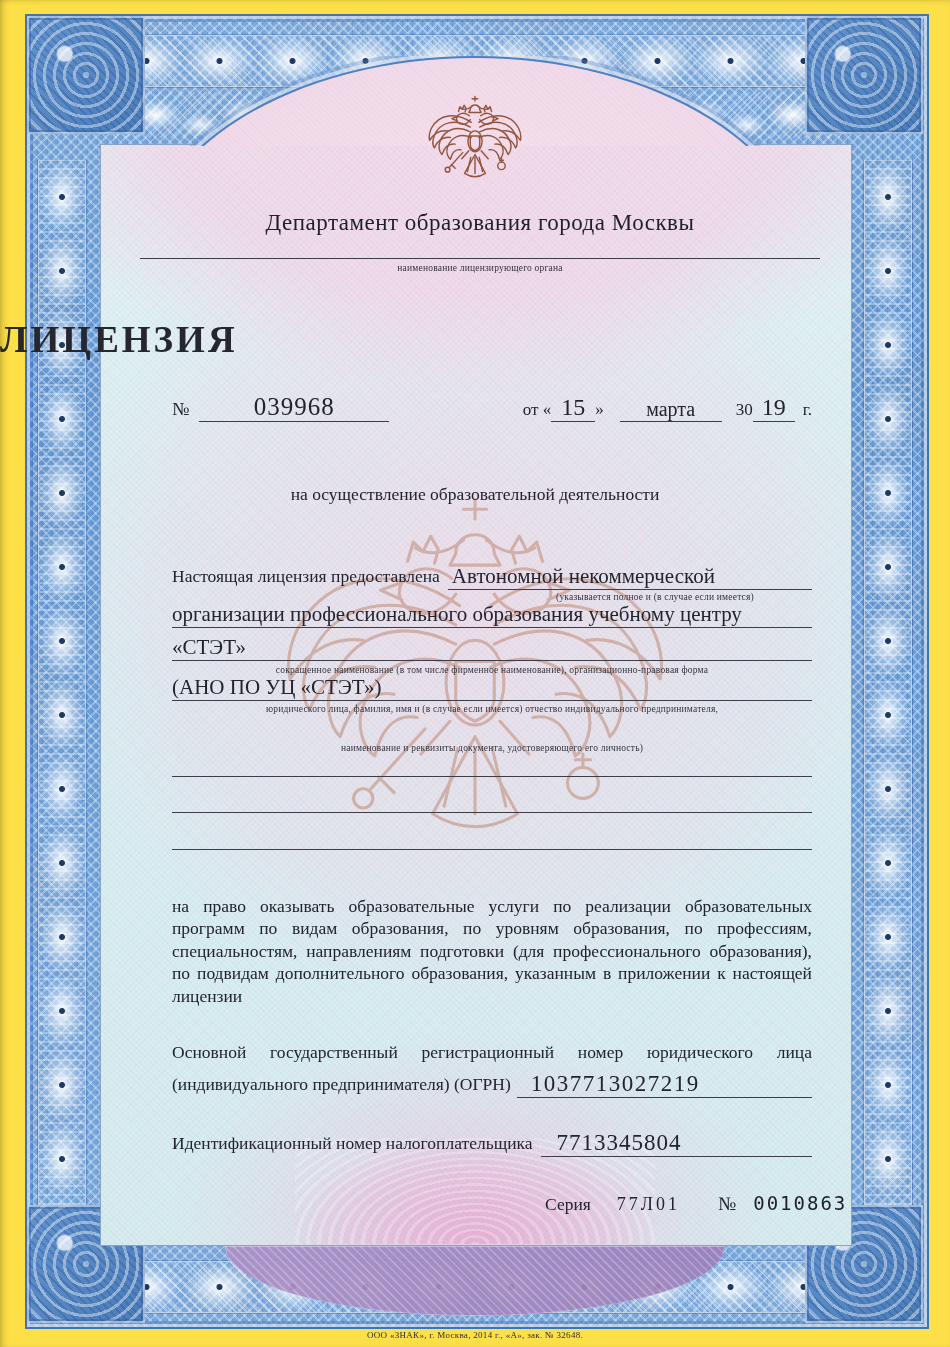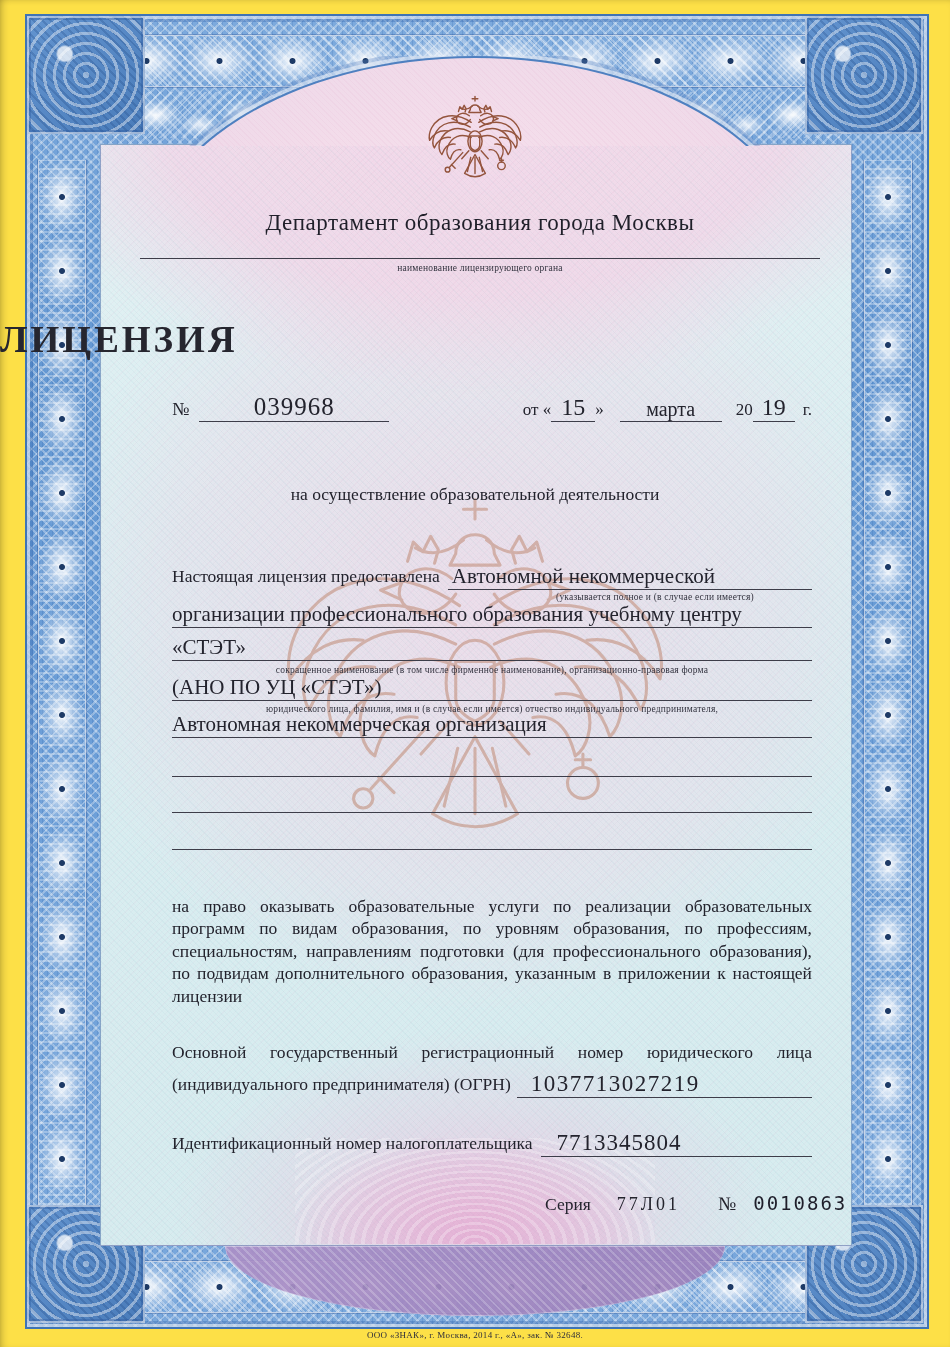--- a/index.html
+++ b/index.html
@@ -221,21 +221,21 @@
   <div class="txt row num-row">
     <div class="num-left">
       <span class="num-label">№</span>
       <span class="num-value uline">039968</span>
     </div>
     <div class="date-right">
       <span class="d-small">от «</span>
       <span class="d-day uline">15</span>
       <span class="d-small">»</span>
       <span class="d-month uline">марта</span>
-      <span class="d-small" style="margin-left:14px">20</span>
+      <span class="d-small" style="margin-left:14px">30</span>
       <span class="d-year uline">19</span>
       <span class="d-small" style="margin-left:8px">г.</span>
     </div>
   </div>
 
   <div class="txt subtitle">на осуществление образовательной деятельности</div>
 
   <div class="txt row fl granted">
     <span class="lbl">Настоящая лицензия предоставлена</span>
     <span class="val uline">Автономной некоммерческой</span>
@@ -248,23 +248,21 @@
   <div class="txt row fl line3">
     <span class="fill-val uline">«СТЭТ»</span>
   </div>
   <div class="txt row fl line4">
     <span class="fill-val uline">(АНО ПО УЦ «СТЭТ»)</span>
   </div>
 
   <div class="txt caption cap2">сокращенное наименование (в том числе фирменное наименование), организационно-правовая форма</div>
   <div class="txt caption cap3">юридического лица, фамилия, имя и (в случае если имеется) отчество индивидуального предпринимателя,</div>
 
-  <div class="txt row fl line5">
-    <span class="fill-val uline">Автономная некоммерческая организация</span>
-  </div>
+  <div class="txt caption cap4">наименование и реквизиты документа, удостоверяющего его личность)</div>
 
   <div class="txt row fl blank1">
       <span class="fill-val uline"></span>
     </div>
   <div class="txt row fl blank2">
       <span class="fill-val uline"></span>
     </div>
   <div class="txt row fl blank3">
       <span class="fill-val uline"></span>
     </div>

